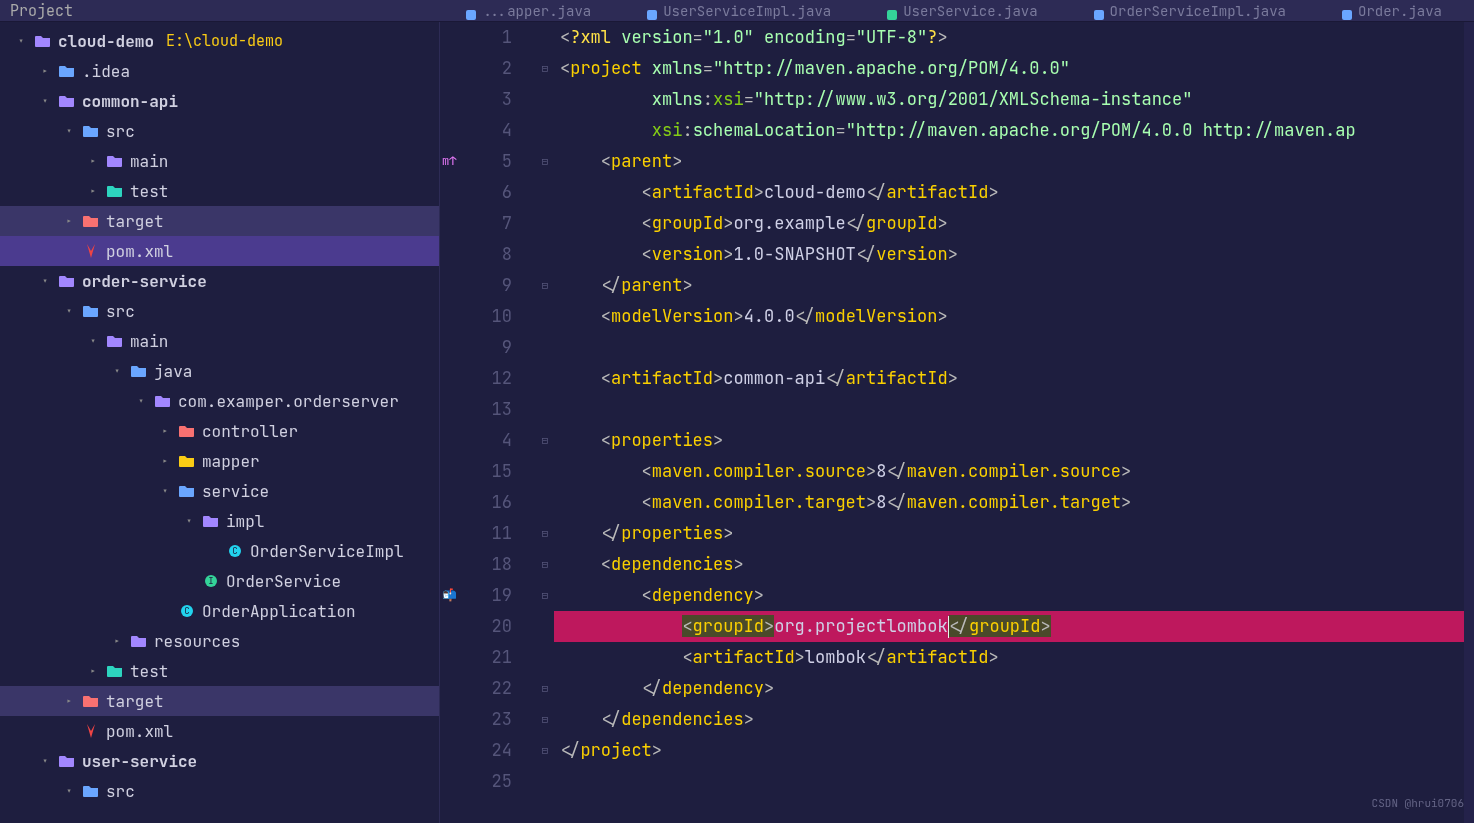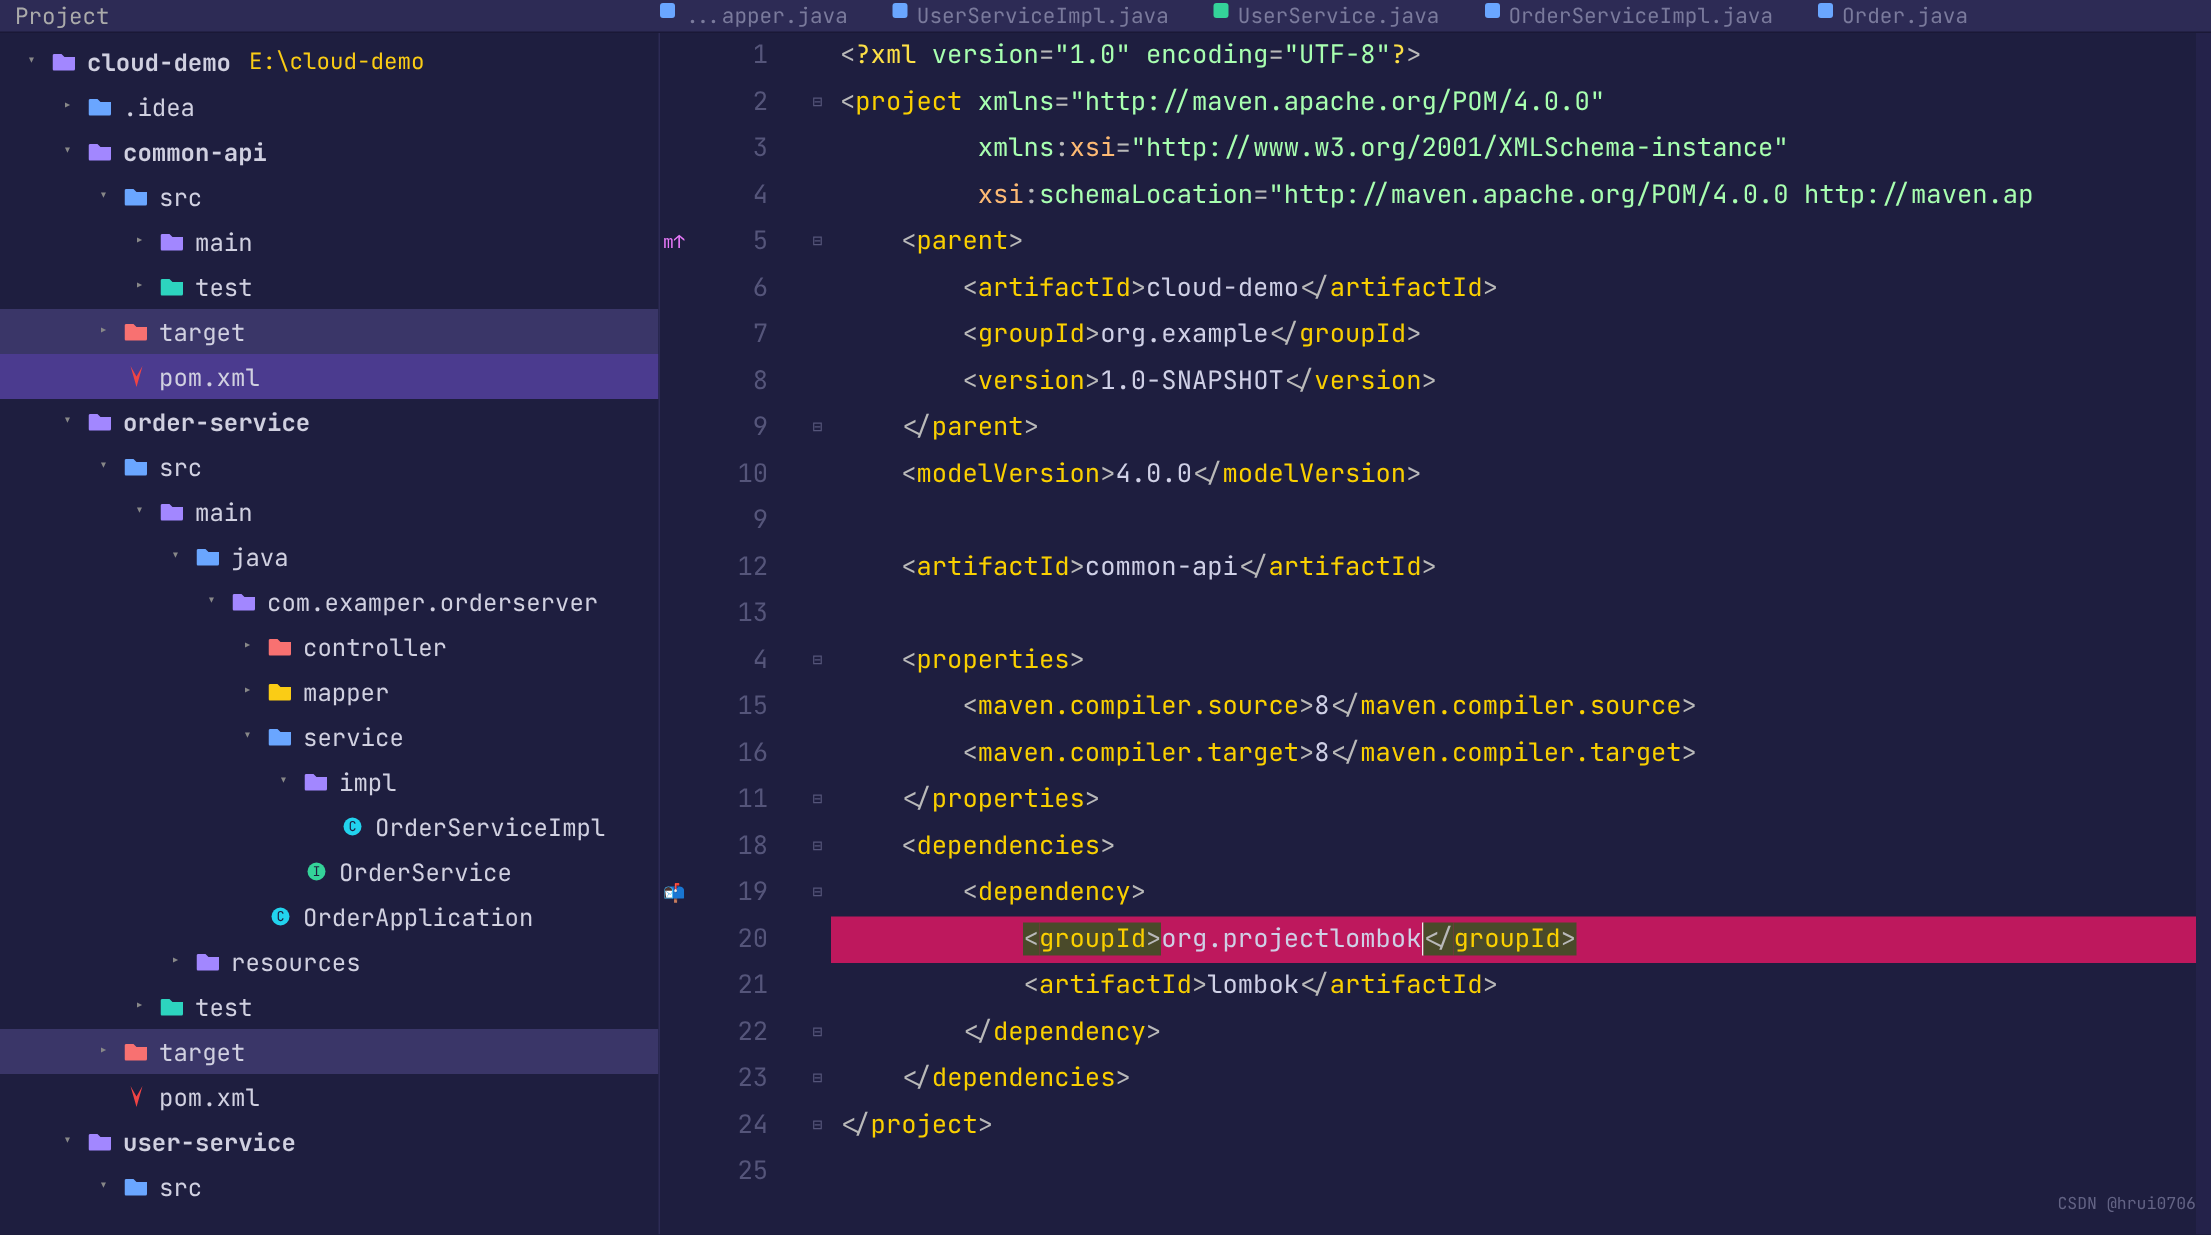--- a/index.html
+++ b/index.html
@@ -31,21 +31,21 @@
     left: 440px;
     right: 0;
     height: 22px;
     display: flex;
     align-items: center;
     gap: 30px;
     overflow: hidden;
     font-size: 14px;
     color: #7a7a9c;
   }
-  .tabs .tab { display: flex; align-items: flex-start; gap: 6px; }
+  .tabs .tab { display: flex; align-items: flex-end; gap: 6px; margin-left: 26px; }
   .tabs .tab .dot { width: 10px; height: 10px; border-radius: 2px; }
   
   .main {
     flex: 1;
     display: flex;
     min-height: 0;
   }
   
   .sidebar {
     width: 440px;
@@ -114,21 +114,21 @@
     white-space: pre;
     color: #c7c7d9;
     position: relative;
   }
   .code .line { height: 31px; padding-left: 6px; position: relative; }
   .code .line.hl-cur { background: #be185d; }
   .sel-bg { background: #4a4a2a; }
   .p-tag   { color: #fad000; }   
   .p-punc  { color: #b9b9b9; }   
   .p-attr  { color: #a8ffb0; }   
-  .p-ns    { color: #fdba74; }   
+  .p-ns    { color: #84cc16; }   
   .p-str   { color: #a8ffb0; }   
   .p-txt   { color: #cfd0e6; }   
   .p-pi    { color: #fde047; }   
   .gutter-icon {
     position:absolute;
     left: 2px;
     font-size: 12px;
   }
   .gi5 { top: calc(31px*4); color:#e879f9; }
   .gi19 { top: calc(31px*18); color:#ef4444; }

